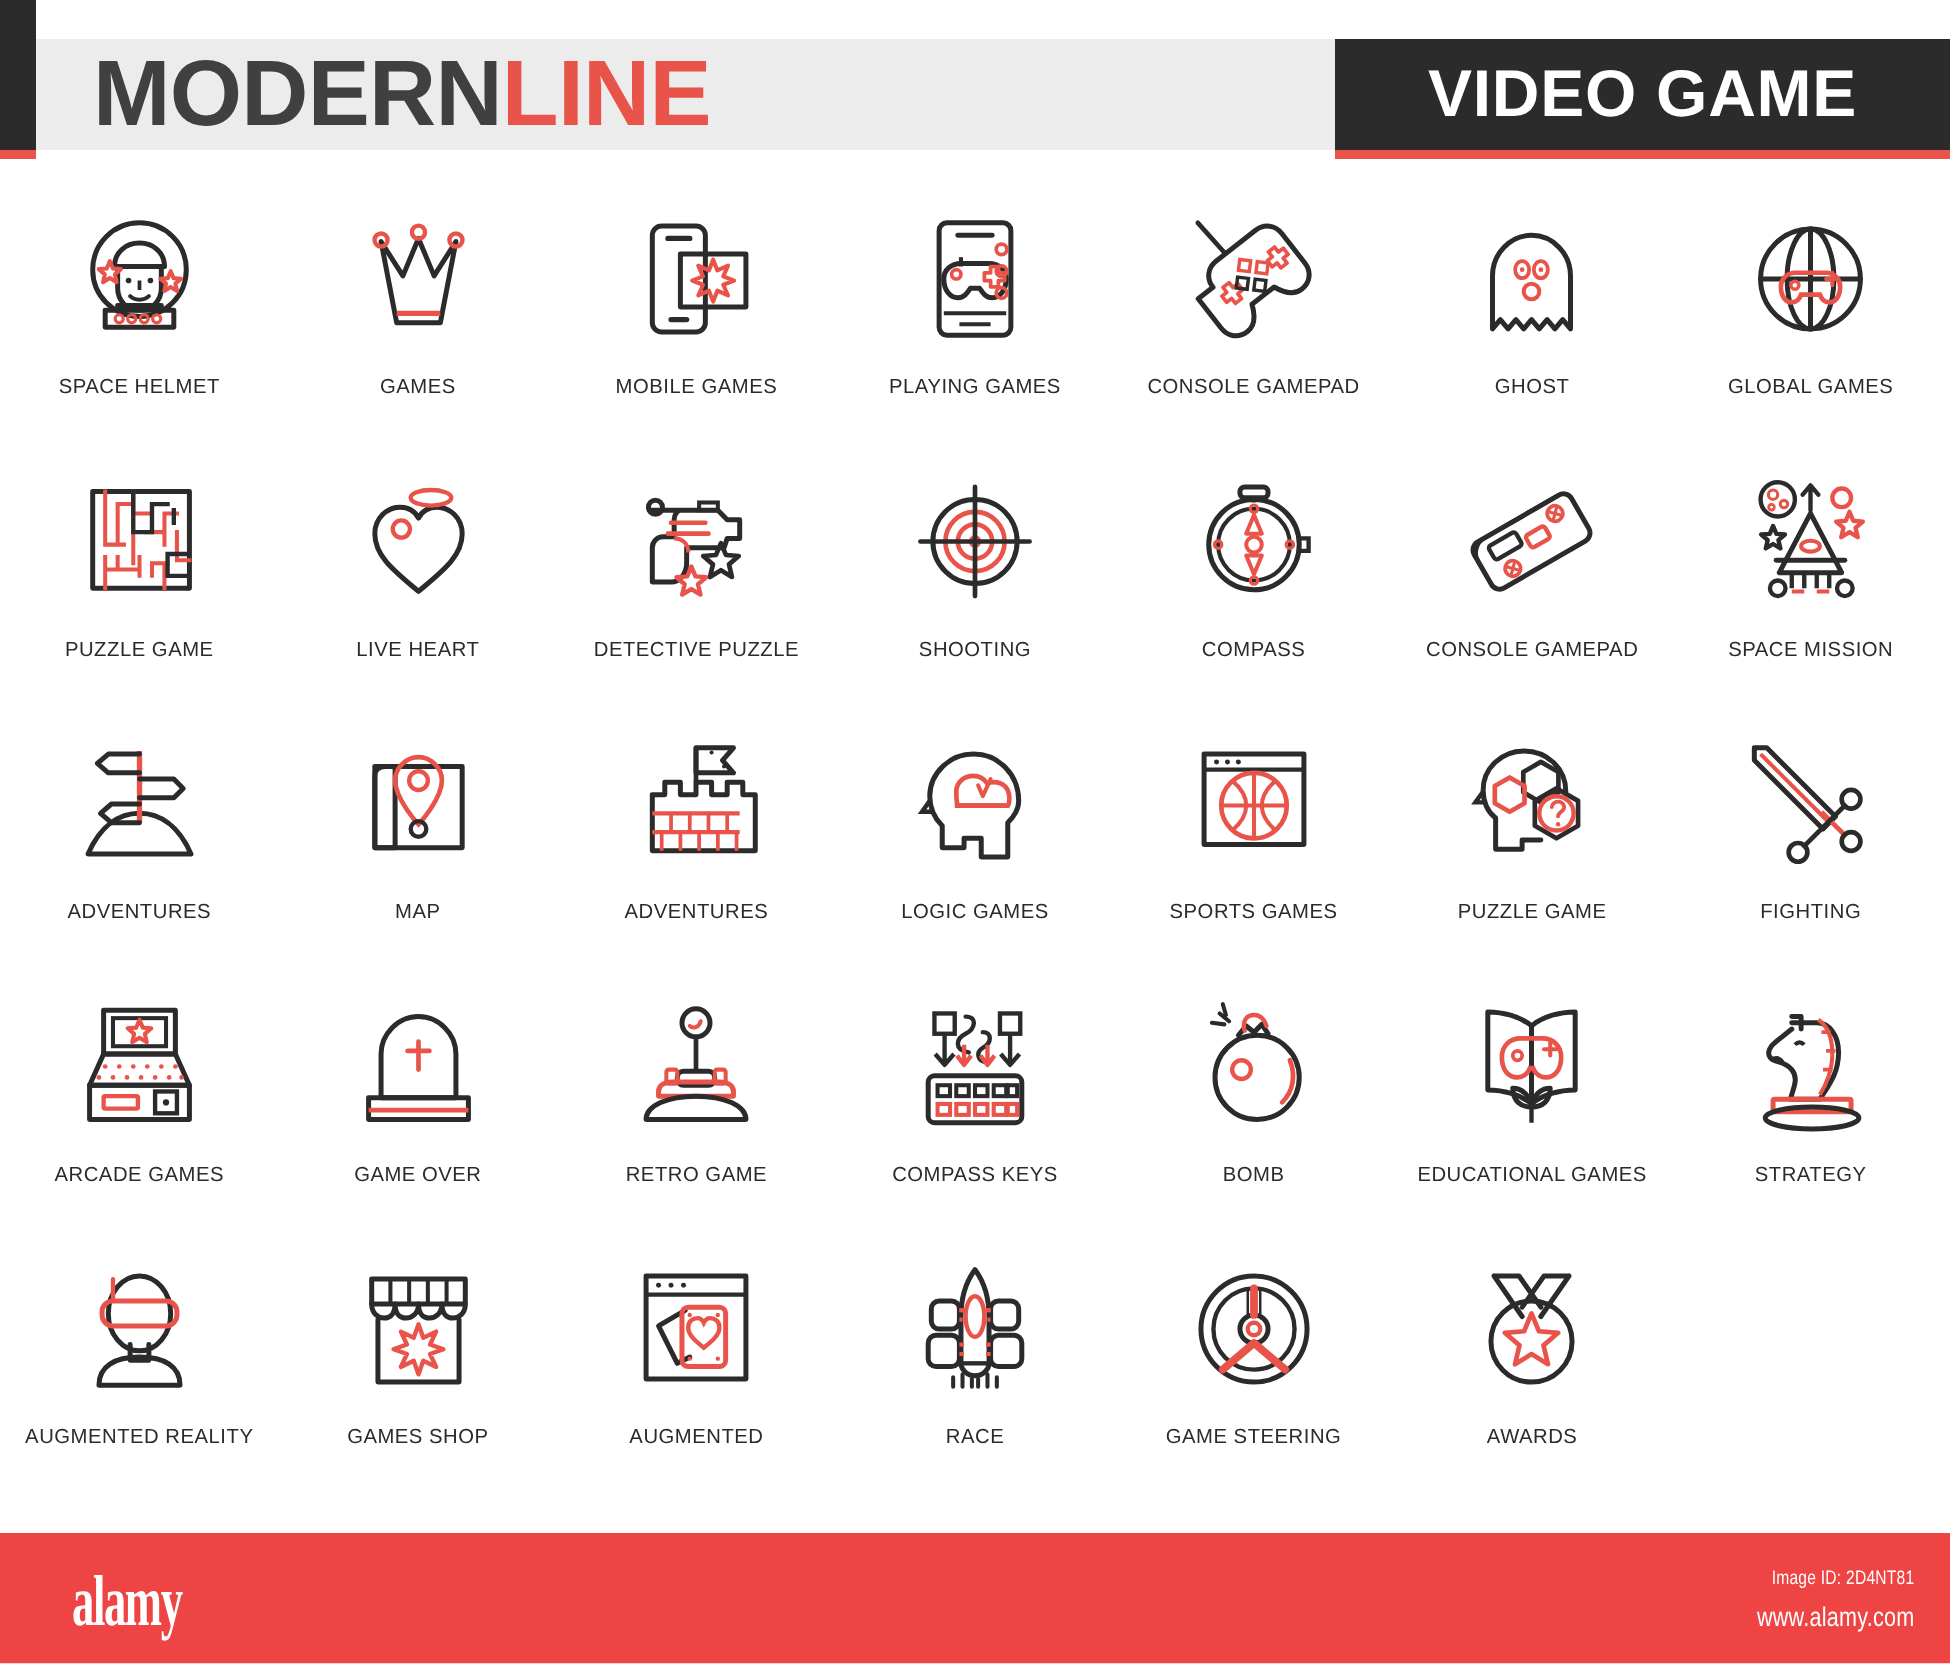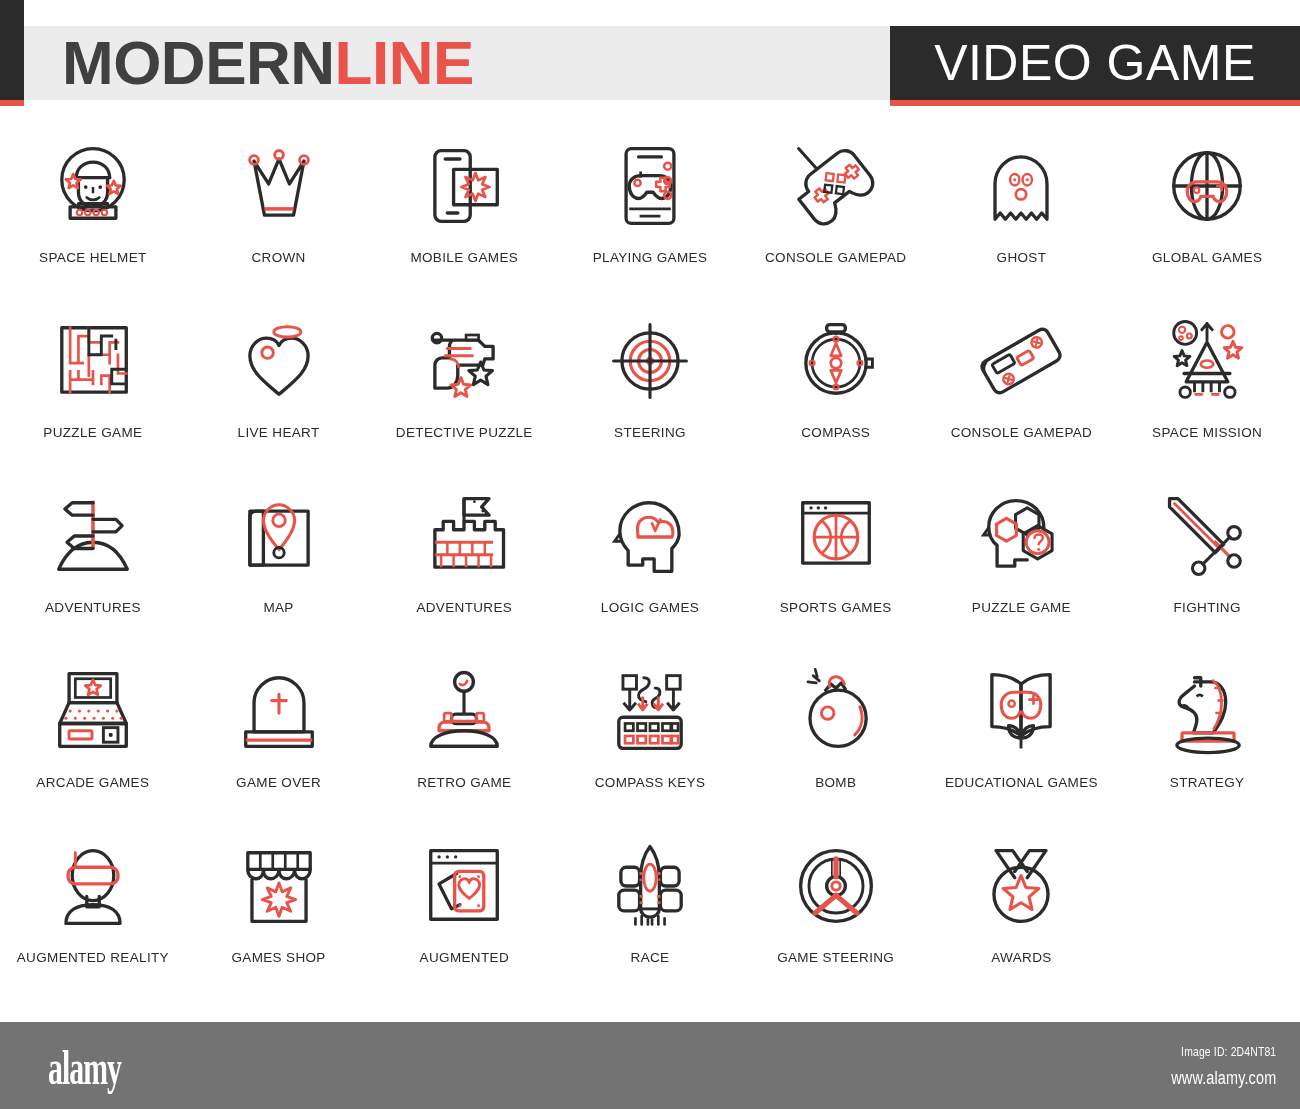--- a/index.html
+++ b/index.html
@@ -33,21 +33,21 @@
     font-size:62px; font-weight:bold; letter-spacing:-0.5px; line-height:1;
   }
   .hdr-title .t-dark { color:#404040; }
   .hdr-title .t-red  { color:#e8534a; }
   .hdr-right {
     position:absolute; left:890px; top:26px; width:410px; height:74px;
     background:#2b2b2b;
     display:flex; align-items:center; justify-content:center;
   }
   .hdr-right span {
-    color:#ffffff; font-size:50px; font-weight:normal; letter-spacing:0.5px;
+    color:#ffffff; font-size:44px; font-weight:bold; letter-spacing:0.5px;
   }
   .hdr-right-underline {
     position:absolute; left:890px; top:100px; width:410px; height:6px;
     background:#e8534a;
   }
 
   
   .grid {
     position:absolute; left:0; top:120px; width:1300px; height:900px;
     display:grid;
@@ -65,21 +65,21 @@
   .icon-box svg { display:block; }
   .cap {
     margin-top:8px;
     font-size:13.5px; letter-spacing:0.35px;
     color:#2b2b2b; text-align:center; white-space:nowrap;
   }
 
   
   .footer {
     position:absolute; left:0; top:1022px; width:1300px; height:87px;
-    background:#737373;
+    background:#ef4444;
   }
   .alamy-logo {
     position:absolute; left:48px; top:18px;
     color:#ffffff; font-size:48px; font-weight:bold;
     font-family:"Liberation Serif", serif;
     letter-spacing:-1.5px;
     transform: scaleX(0.62); transform-origin: left center;
   }
   .foot-right {
     position:absolute; right:24px; top:22px;
@@ -134,21 +134,21 @@
       <div class="cell">
         <div class="icon-box">
           <svg width="104" height="104" viewBox="0 0 100 100">
   <path d="M26 26L36 78h28L74 26L60 48L50 24L40 48Z" stroke="#2b2b2b" fill="none" stroke-width="3.2" stroke-linecap="round" stroke-linejoin="round"></path>
   <path d="M36 72h28" stroke="#e8534a" stroke-width="3.4" fill="none"></path>
   <circle cx="26" cy="25" r="4.2" stroke="#e8534a" fill="none" stroke-width="2.8"></circle>
   <circle cx="50" cy="20" r="4.2" stroke="#e8534a" fill="none" stroke-width="2.8"></circle>
   <circle cx="74" cy="25" r="4.2" stroke="#e8534a" fill="none" stroke-width="2.8"></circle>
           </svg>
         </div>
-        <div class="cap">CROWN</div>
+        <div class="cap">GAMES</div>
       </div>
       <div class="cell">
         <div class="icon-box">
           <svg width="104" height="104" viewBox="0 0 100 100">
   <rect x="22" y="16" width="34" height="68" rx="6" stroke="#2b2b2b" fill="none" stroke-width="3.2" stroke-linecap="round" stroke-linejoin="round"></rect>
   <path d="M32 24h14M34 76h10" stroke="#2b2b2b" stroke-width="3.4" stroke-linecap="round"></path>
   <rect x="40" y="34" width="42" height="34" stroke="#2b2b2b" fill="none" stroke-width="3.2" stroke-linecap="round" stroke-linejoin="round"></rect>
   <path d="M61.00 37.50 L63.68 44.53 L70.55 41.45 L67.47 48.32 L74.50 51.00 L67.47 53.68 L70.55 60.55 L63.68 57.47 L61.00 64.50 L58.32 57.47 L51.45 60.55 L54.53 53.68 L47.50 51.00 L54.53 48.32 L51.45 41.45 L58.32 44.53 Z" fill="none" stroke="#e8534a" stroke-width="2.6" stroke-linejoin="round"></path>
           </svg>
         </div>
@@ -255,21 +255,21 @@
       <div class="cell">
         <div class="icon-box">
           <svg width="104" height="104" viewBox="0 0 100 100">
   <circle cx="50" cy="50" r="27" stroke="#2b2b2b" fill="none" stroke-width="3.2" stroke-linecap="round" stroke-linejoin="round"></circle>
   <circle cx="50" cy="50" r="19" stroke="#e8534a" fill="none" stroke-width="3"></circle>
   <circle cx="50" cy="50" r="11" stroke="#e8534a" fill="none" stroke-width="3"></circle>
   <circle cx="50" cy="50" r="4" fill="#e8534a"></circle>
   <path d="M50 15v70M15 50h70" stroke="#2b2b2b" stroke-width="3" stroke-linecap="round"></path>
           </svg>
         </div>
-        <div class="cap">STEERING</div>
+        <div class="cap">SHOOTING</div>
       </div>
       <div class="cell">
         <div class="icon-box">
           <svg width="104" height="104" viewBox="0 0 100 100">
   <circle cx="50" cy="52" r="29" stroke="#2b2b2b" fill="none" stroke-width="3.2" stroke-linecap="round" stroke-linejoin="round"></circle>
   <circle cx="50" cy="52" r="23" stroke="#2b2b2b" stroke-width="2.6" fill="none"></circle>
   <rect x="41" y="15" width="18" height="7" rx="3" stroke="#2b2b2b" fill="none" stroke-width="3.2" stroke-linecap="round" stroke-linejoin="round"></rect>
   <path d="M50 22v3" stroke="#2b2b2b" stroke-width="3"></path>
   <path d="M79 48h6v8h-6" stroke="#2b2b2b" stroke-width="2.8" fill="none"></path>
   <path d="M50 33l5 12h-10Z" stroke="#e8534a" fill="none" stroke-width="2.6" stroke-linejoin="round"></path>

